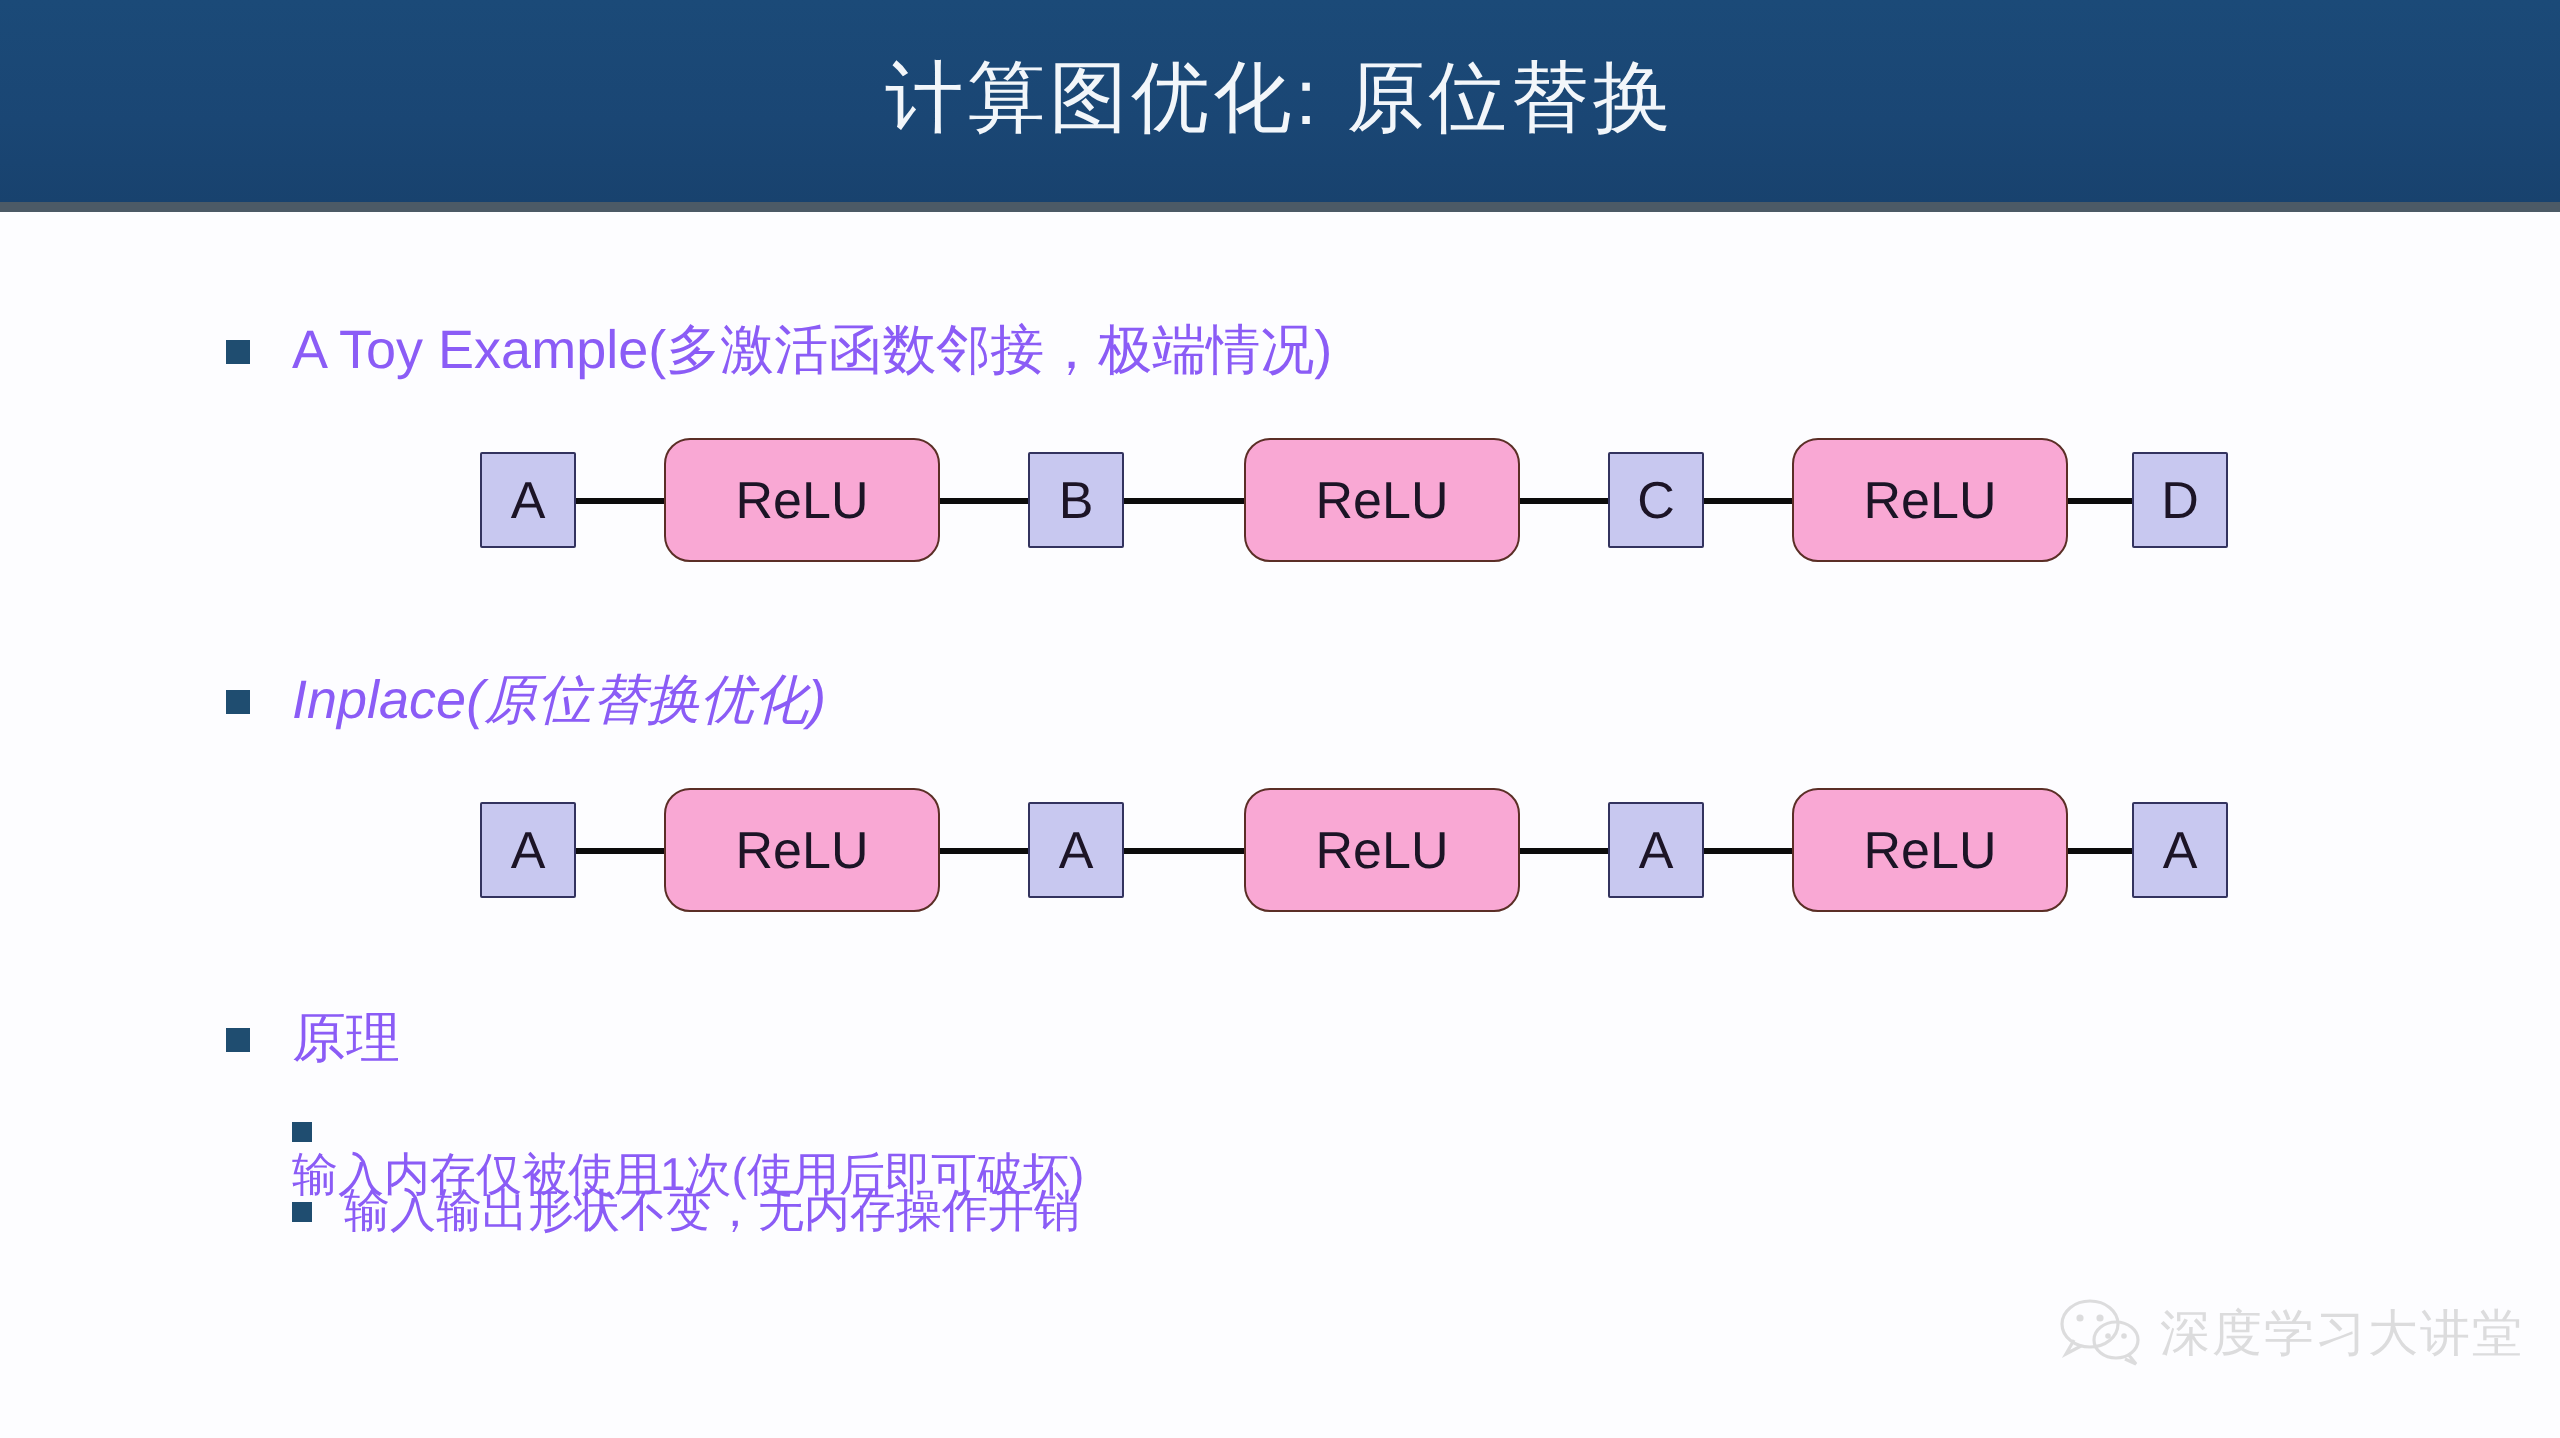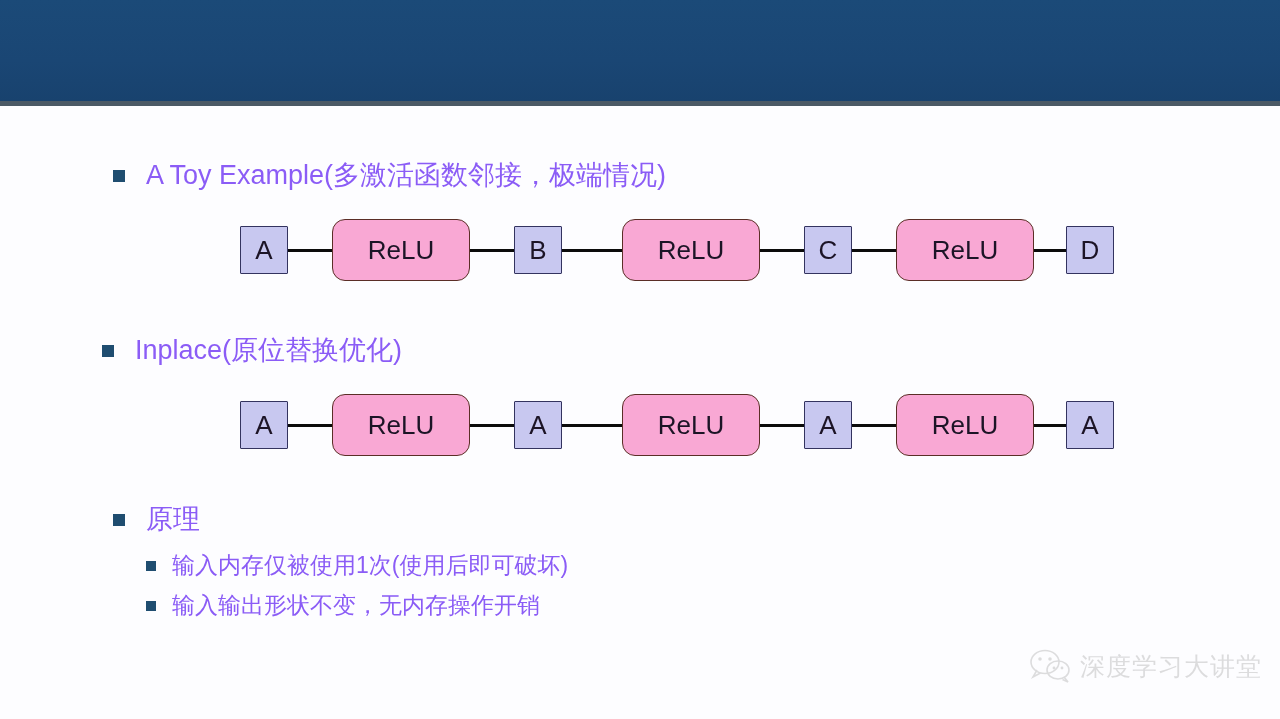--- a/index.html
+++ b/index.html
@@ -84,23 +84,23 @@
     color: #8b5cf6;
     line-height: 36px;
     font-weight: 400;
   }
   .bullet-text.lvl2 {
     font-size: 23px;
     line-height: 32px;
   }
 
   #bullet-1 { left: 113px; top: 157px; }
-  #bullet-2 { left: 102px; top: 332px; }
+  #bullet-2 { left: 113px; top: 332px; font-style: italic; }
   #bullet-3 { left: 113px; top: 501px; }
-  #sub-1   { left: 146px; top: 549px; }
+  #sub-1   { left: 146px; top: 549px; flex-direction: column; }
   #sub-2   { left: 146px; top: 589px; text-align: center; }
   #sub-3   { left: 146px; top: 628px; }
 
   
   .graph {
     position: absolute;
     left: 240px;
     display: flex;
     align-items: center;
     height: 70px;
@@ -186,20 +186,21 @@
     white-space: nowrap;
   }
 </style>
 </head>
 <body>
 
 <div class="slide">
 
   <div class="title-bar"></div>
   <div class="title-bar-edge"></div>
+  <div class="title-text">计算图优化: 原位替换</div>
 
   <div class="bullet-row" id="bullet-1">
     <span class="bullet-sq lvl1"></span>
     <span class="bullet-text">A Toy Example(多激活函数邻接，极端情况)</span>
   </div>
 
   <div class="graph" id="graph-1">
     <div class="node var">A</div>
     <div class="edge e-mid"></div>
     <div class="node op">ReLU</div>

